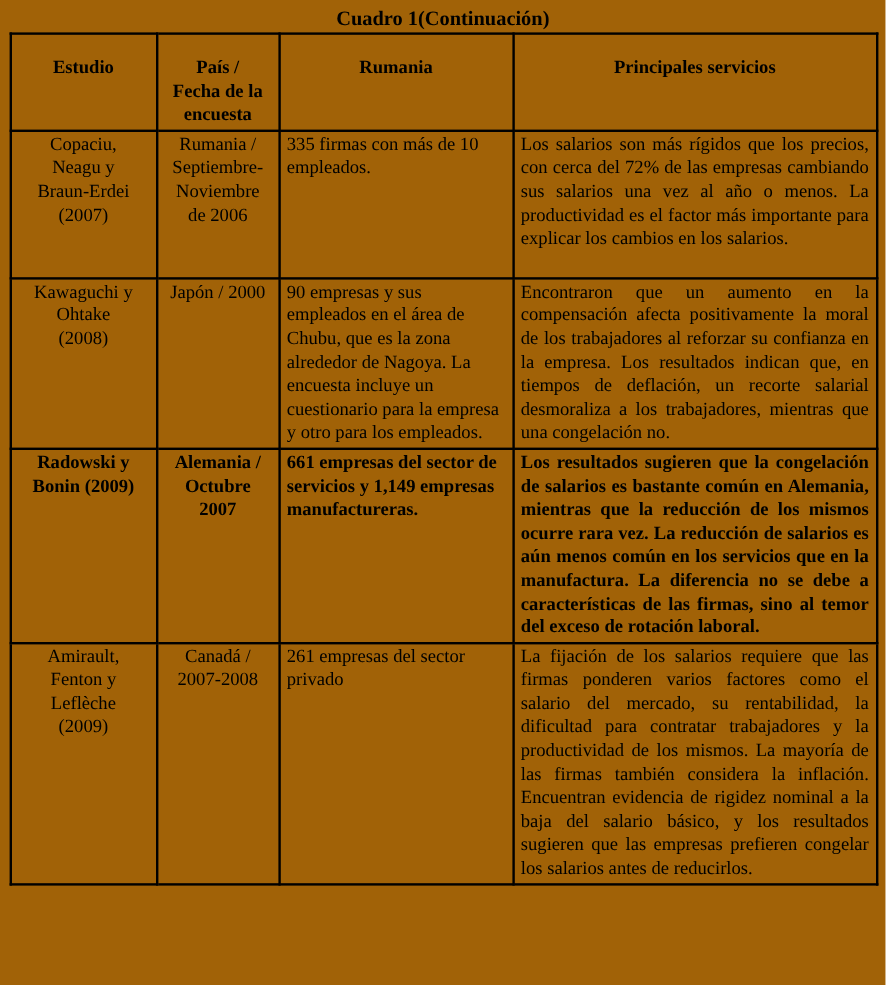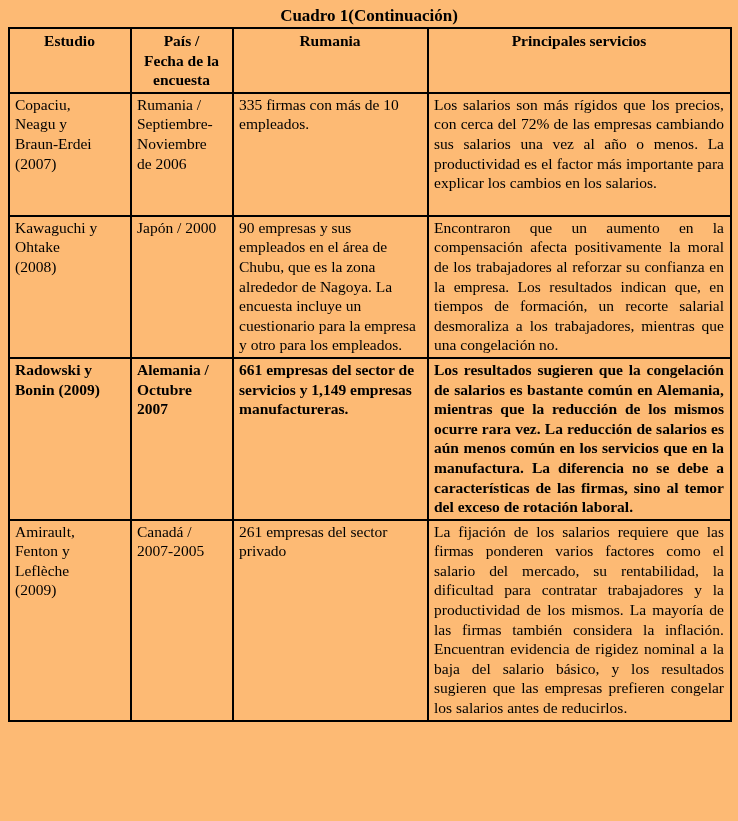--- a/index.html
+++ b/index.html
@@ -5,21 +5,21 @@
   html, body {
     margin: 0;
     padding: 0;
     background: #ffffff;
     color: #000000;
     font-family: "Liberation Serif", "DejaVu Serif", serif;
   }
   .page {
     width: 738px;
     height: 821px;
-    background: #fdba74;
+    background: #a16207;
     box-sizing: border-box;
     padding-top: 6px;
     overflow: hidden;
   }
   .title-line {
     text-align: center;
     font-weight: bold;
     font-size: 17px;
     line-height: 20px;
     white-space: nowrap;
@@ -38,26 +38,26 @@
     font-size: 15.5px;
     line-height: 19.6px;
     padding: 1px 6px 2px 5px;
     box-sizing: border-box;
     overflow: hidden;
   }
   table.studies th {
     font-weight: bold;
     text-align: center;
     white-space: pre-line;
-    padding-top: 2px;
+    padding-top: 18px;
   }
   td.cell-estudio,
   td.cell-pais {
     white-space: pre-line;
-    text-align: left;
+    text-align: center;
   }
   td.cell-muestra {
     text-align: left;
   }
   td.cell-resultados {
     text-align: justify;
   }
   tr.header-row    { height: 57px; }
   tr.row-0         { height: 123px; }
   tr.row-1         { height: 124px; }
@@ -100,37 +100,37 @@
 de 2006</td>
         <td class="cell-muestra">335 firmas con más de 10 empleados.</td>
         <td class="cell-resultados">Los salarios son más rígidos que los precios, con cerca del 72% de las empresas cambiando sus salarios una vez al año o menos. La productividad es el factor más importante para explicar los cambios en los salarios.</td>
       </tr>
       <tr class="row-1">
         <td class="cell-estudio">Kawaguchi y
 Ohtake
 (2008)</td>
         <td class="cell-pais">Japón / 2000</td>
         <td class="cell-muestra">90 empresas y sus empleados en el área de Chubu, que es la zona alrededor de Nagoya. La encuesta incluye un cuestionario para la empresa y otro para los empleados.</td>
-        <td class="cell-resultados">Encontraron que un aumento en la compensación afecta positivamente la moral de los trabajadores al reforzar su confianza en la empresa. Los resultados indican que, en tiempos de formación, un recorte salarial desmoraliza a los trabajadores, mientras que una congelación no.</td>
+        <td class="cell-resultados">Encontraron que un aumento en la compensación afecta positivamente la moral de los trabajadores al reforzar su confianza en la empresa. Los resultados indican que, en tiempos de deflación, un recorte salarial desmoraliza a los trabajadores, mientras que una congelación no.</td>
       </tr>
       <tr class="row-2">
         <td class="cell-estudio">Radowski y
 Bonin (2009)</td>
         <td class="cell-pais">Alemania /
 Octubre
 2007</td>
         <td class="cell-muestra">661 empresas del sector de servicios y 1,149 empresas manufactureras.</td>
         <td class="cell-resultados">Los resultados sugieren que la congelación de salarios es bastante común en Alemania, mientras que la reducción de los mismos ocurre rara vez. La reducción de salarios es aún menos común en los servicios que en la manufactura. La diferencia no se debe a características de las firmas, sino al temor del exceso de rotación laboral.</td>
       </tr>
       <tr class="row-3">
         <td class="cell-estudio">Amirault,
 Fenton y
 Leflèche
 (2009)</td>
         <td class="cell-pais">Canadá /
-2007-2005</td>
+2007-2008</td>
         <td class="cell-muestra">261 empresas del sector privado</td>
         <td class="cell-resultados">La fijación de los salarios requiere que las firmas ponderen varios factores como el salario del mercado, su rentabilidad, la dificultad para contratar trabajadores y la productividad de los mismos. La mayoría de las firmas también considera la inflación. Encuentran evidencia de rigidez nominal a la baja del salario básico, y los resultados sugieren que las empresas prefieren congelar los salarios antes de reducirlos.</td>
       </tr>
     </tbody>
   </table>
 
 </div>
 
 </body></html>

